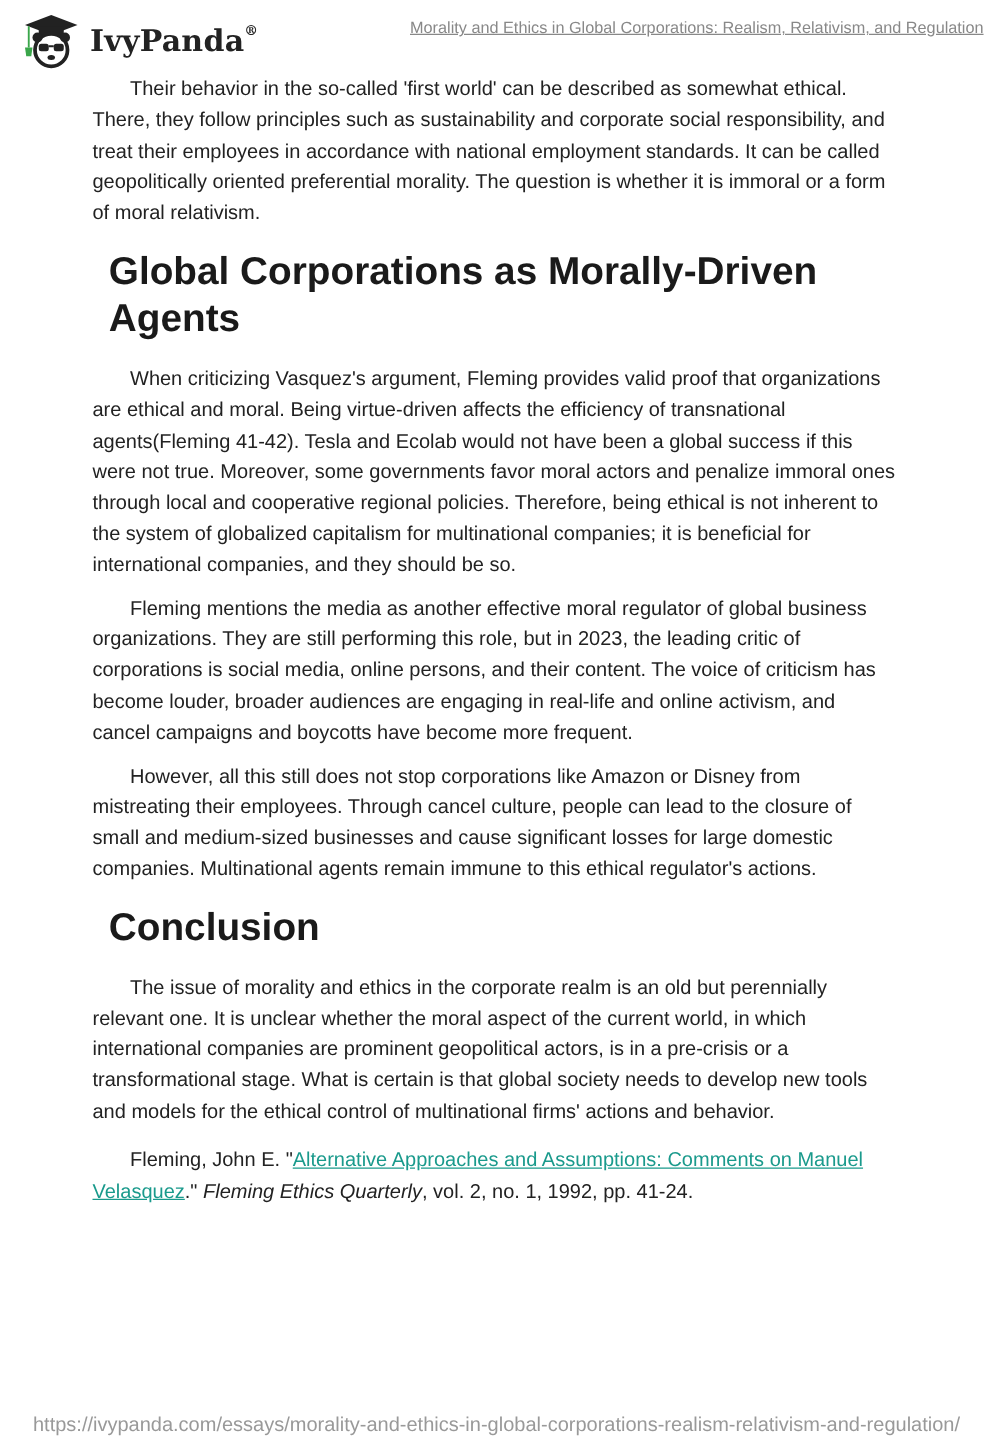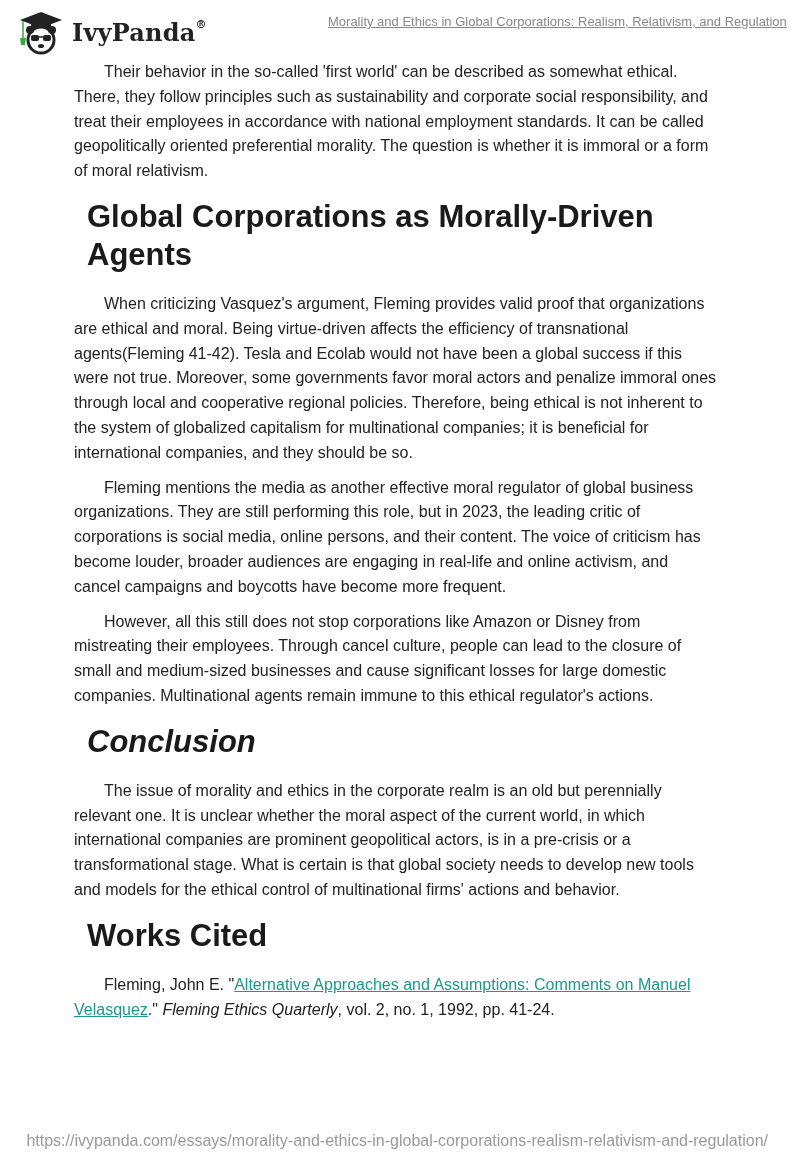--- a/index.html
+++ b/index.html
@@ -59,20 +59,19 @@
 </div>
 
 <div class="content">
   <p style="margin-bottom:14px;">Their behavior in the so-called 'first world' can be described as somewhat ethical. There, they follow principles such as sustainability and corporate social responsibility, and treat their employees in accordance with national employment standards. It can be called geopolitically oriented preferential morality. The question is whether it is immoral or a form of moral relativism.</p>
 
   <h2 style="margin-bottom:18px;">Global Corporations as Morally-Driven Agents</h2>
   <p>When criticizing Vasquez's argument, Fleming provides valid proof that organizations are ethical and moral. Being virtue-driven affects the efficiency of transnational agents(Fleming 41-42). Tesla and Ecolab would not have been a global success if this were not true. Moreover, some governments favor moral actors and penalize immoral ones through local and cooperative regional policies. Therefore, being ethical is not inherent to the system of globalized capitalism for multinational companies; it is beneficial for international companies, and they should be so.</p>
   <p>Fleming mentions the media as another effective moral regulator of global business organizations. They are still performing this role, but in 2023, the leading critic of corporations is social media, online persons, and their content. The voice of criticism has become louder, broader audiences are engaging in real-life and online activism, and cancel campaigns and boycotts have become more frequent.</p>
   <p style="margin-bottom:14px;">However, all this still does not stop corporations like Amazon or Disney from mistreating their employees. Through cancel culture, people can lead to the closure of small and medium-sized businesses and cause significant losses for large domestic companies. Multinational agents remain immune to this ethical regulator's actions.</p>
 
-  <h2 style="margin-bottom:18px;font-style:italic;">Conclusion</h2>
+  <h2 style="margin-bottom:18px;">Conclusion</h2>
   <p style="margin-bottom:14px;">The issue of morality and ethics in the corporate realm is an old but perennially relevant one. It is unclear whether the moral aspect of the current world, in which international companies are prominent geopolitical actors, is in a pre-crisis or a transformational stage. What is certain is that global society needs to develop new tools and models for the ethical control of multinational firms' actions and behavior.</p>
 
-  <h2 style="margin-bottom:18px;">Works Cited</h2>
   <p><span>Fleming, John E. "</span><a class="link">Alternative Approaches and Assumptions: Comments on Manuel Velasquez</a><span>." </span><i>Fleming Ethics Quarterly</i><span>, vol. 2, no. 1, 1992, pp. 41-24.</span></p>
 </div>
 
 <div class="footer-url">https://ivypanda.com/essays/morality-and-ethics-in-global-corporations-realism-relativism-and-regulation/</div>
 
 </body></html>

